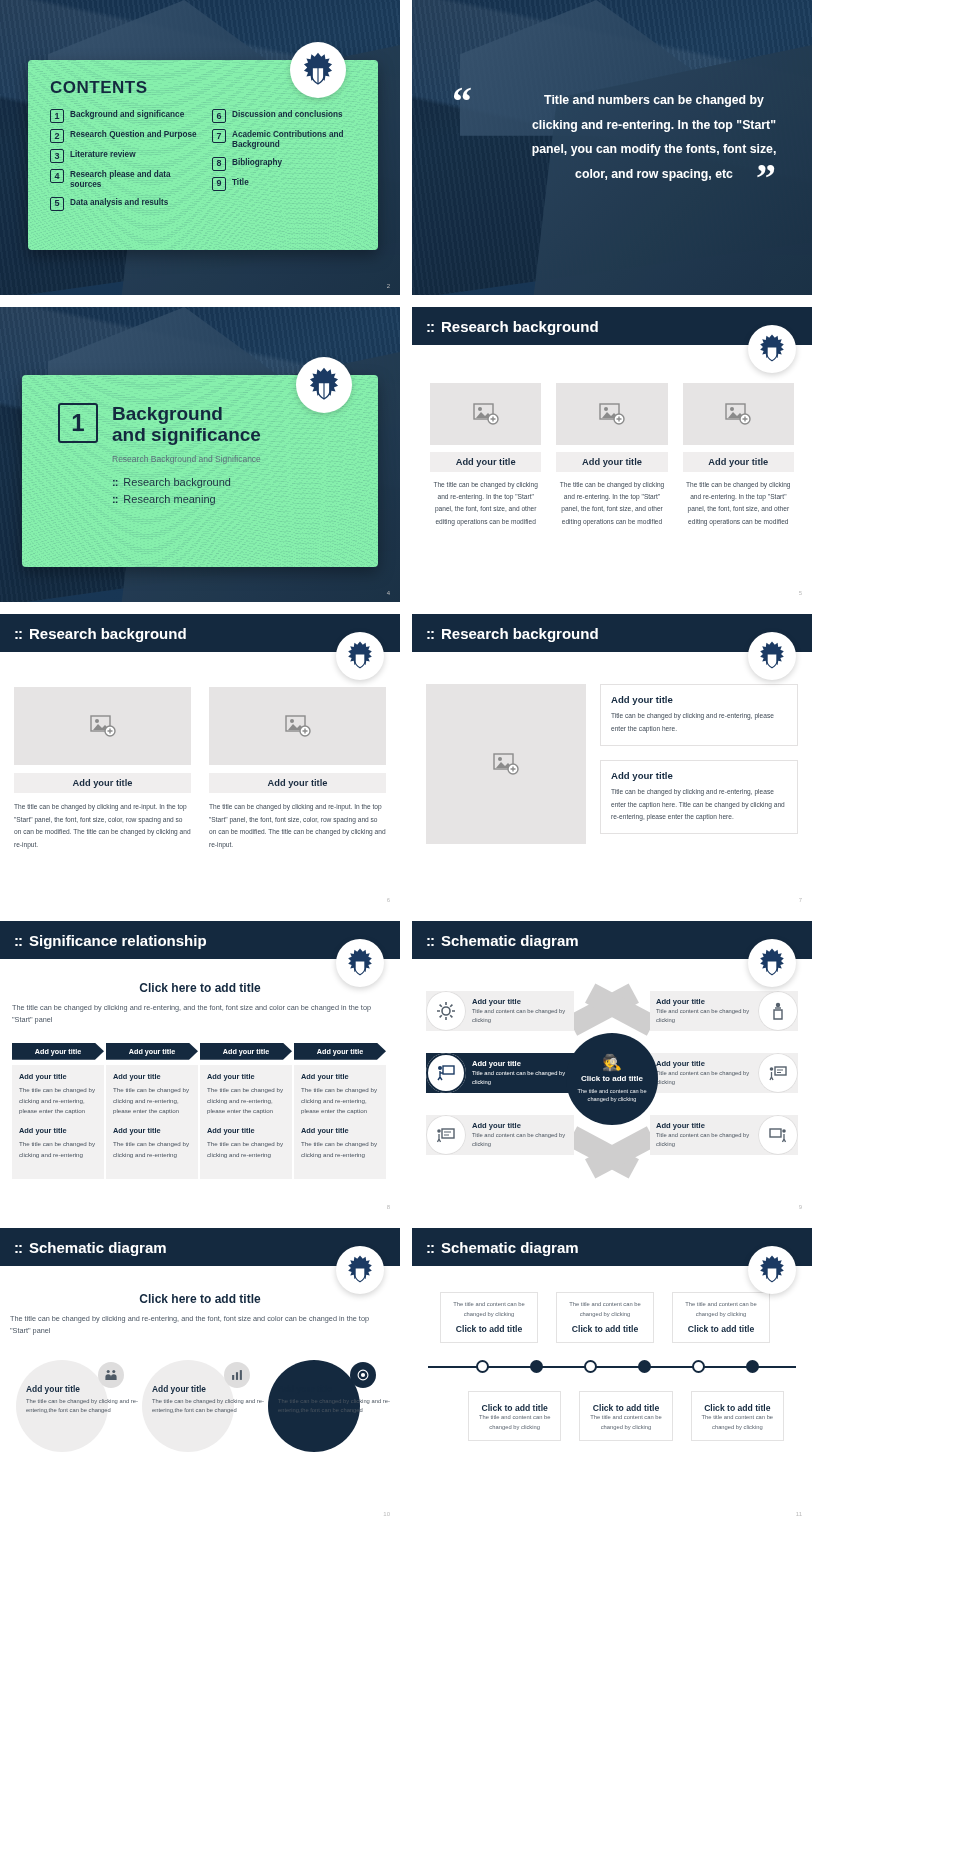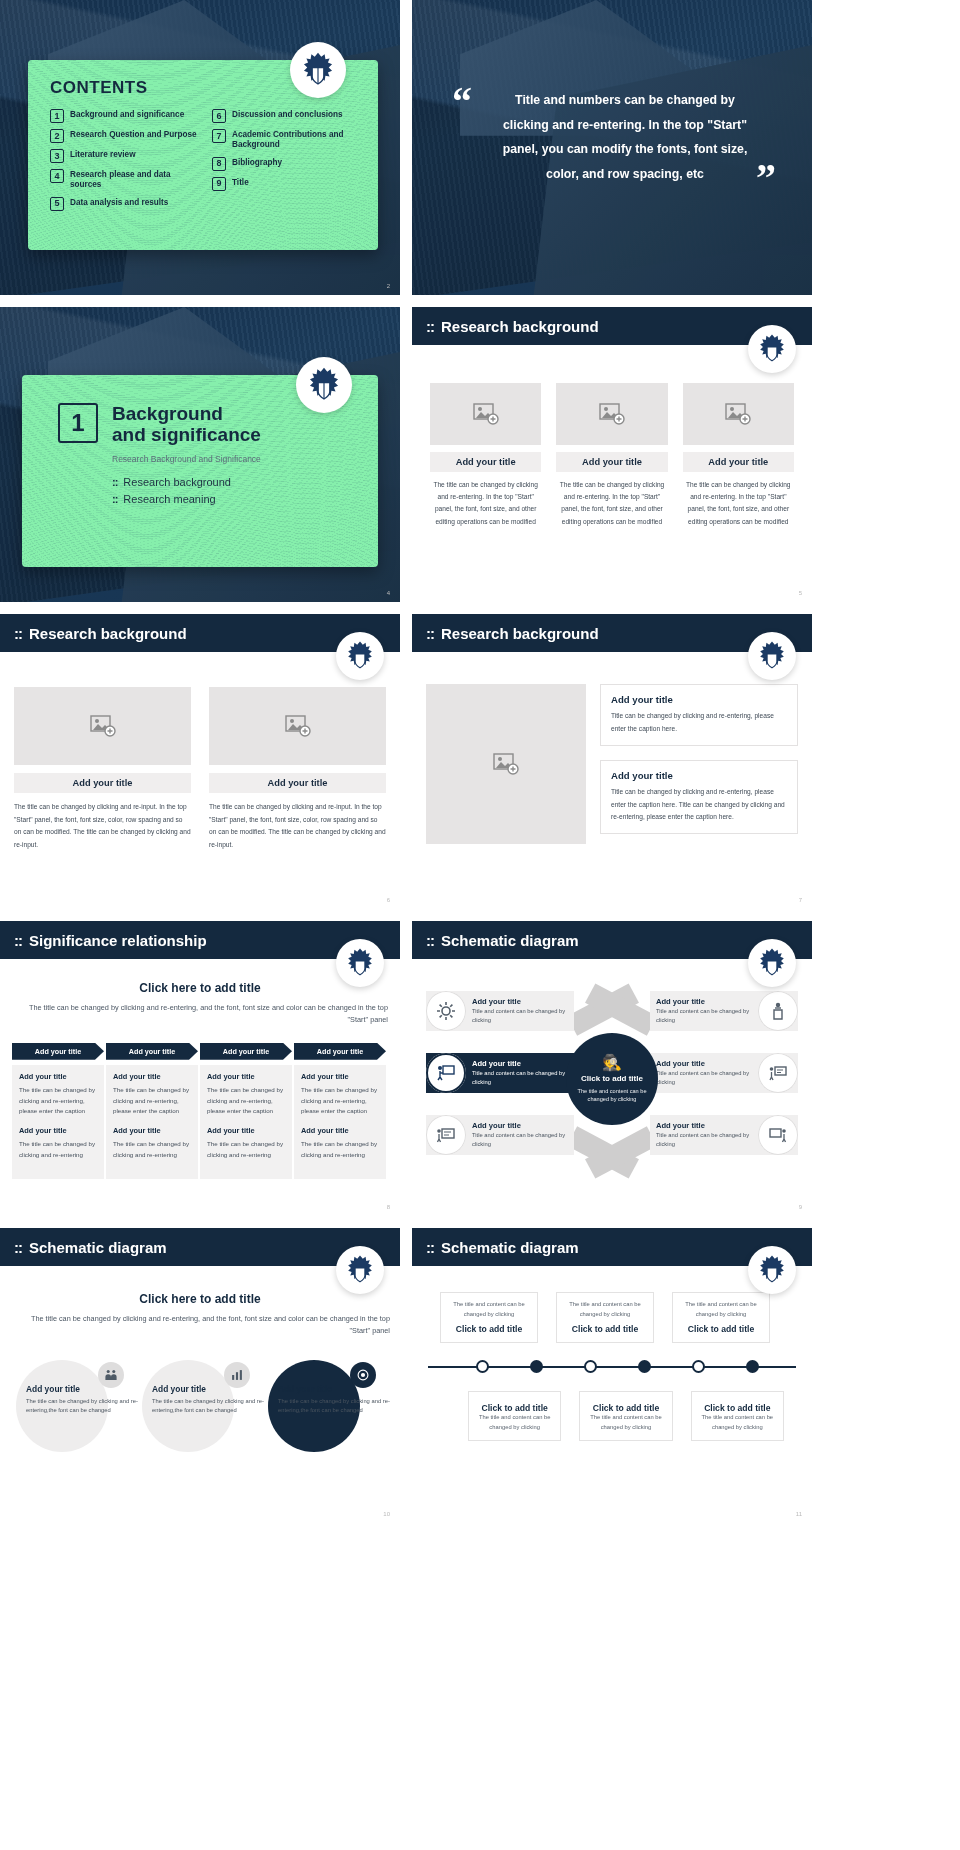--- a/index.html
+++ b/index.html
@@ -90,21 +90,21 @@
 
   
   .quote-wrap { position: absolute; left: 42px; top: 88px; right: 34px; z-index: 3; }
   .quote-mark {
     position: absolute; color: #ffffff; font-size: 40px; font-weight: bold;
     font-family: "Liberation Serif", serif; line-height: .6;
   }
   .qm-open { left: -2px; top: 2px; }
   .qm-close { right: 2px; top: 78px; }
   .quote-text {
-    margin-left: 43px; color: #fff; font-size: 12.3px; font-weight: bold;
+    margin-left: 72px; color: #fff; font-size: 12.3px; font-weight: bold;
     line-height: 2.0; text-align: center; width: 256px;
   }
 
   
   .sec-card { left: 22px; top: 68px; width: 356px; height: 192px; padding: 28px 0 0 36px; }
   .sec-inner { position: relative; z-index: 2; display: flex; gap: 14px; }
   .sec-num {
     width: 40px; height: 40px; border: 2px solid #14293f; border-radius: 3px;
     display: flex; align-items: center; justify-content: center;
     font-size: 24px; font-weight: bold; color: #14293f;
@@ -155,21 +155,21 @@
   .s7 { position: absolute; left: 0; top: 38px; right: 0; bottom: 0; padding: 32px 14px 0 14px; display: flex; gap: 14px; }
   .s7 .imgbox { width: 160px; height: 160px; flex: 0 0 160px; }
   .s7 .right { flex: 1; display: flex; flex-direction: column; gap: 14px; }
   .s7 .note { border: 1px solid #e3e1e1; padding: 9px 10px; }
   .s7 .note h4 { font-size: 9.6px; color: #14293f; margin-bottom: 5px; }
   .s7 .note p { font-size: 6.6px; color: #3f4a56; line-height: 1.95; }
 
   
   .s8 { position: absolute; left: 0; top: 38px; right: 0; bottom: 0; padding: 22px 12px 0 12px; }
   .ctr-title { text-align: center; font-size: 12px; font-weight: bold; color: #14293f; }
-  .ctr-sub { text-align: right; font-size: 7.3px; color: #4b5663; line-height: 1.7; margin-top: 7px; }
+  .ctr-sub { text-align: left; font-size: 7.3px; color: #4b5663; line-height: 1.7; margin-top: 7px; }
   .arrowrow { display: flex; margin-top: 16px; }
   .arrowcell { flex: 1; position: relative; height: 17px; margin-right: 2px; }
   .arrowcell .ab {
     position: absolute; inset: 0; background: #14293f;
     clip-path: polygon(0 0, calc(100% - 9px) 0, 100% 50%, calc(100% - 9px) 100%, 0 100%);
     display: flex; align-items: center; justify-content: center;
   }
   .arrowcell span { color: #fff; font-size: 7.2px; font-weight: bold; }
   .colrow { display: flex; margin-top: 5px; }
   .colcell { flex: 1; margin-right: 2px; background: #f2f1f1; padding: 7px 7px 9px 7px; }

